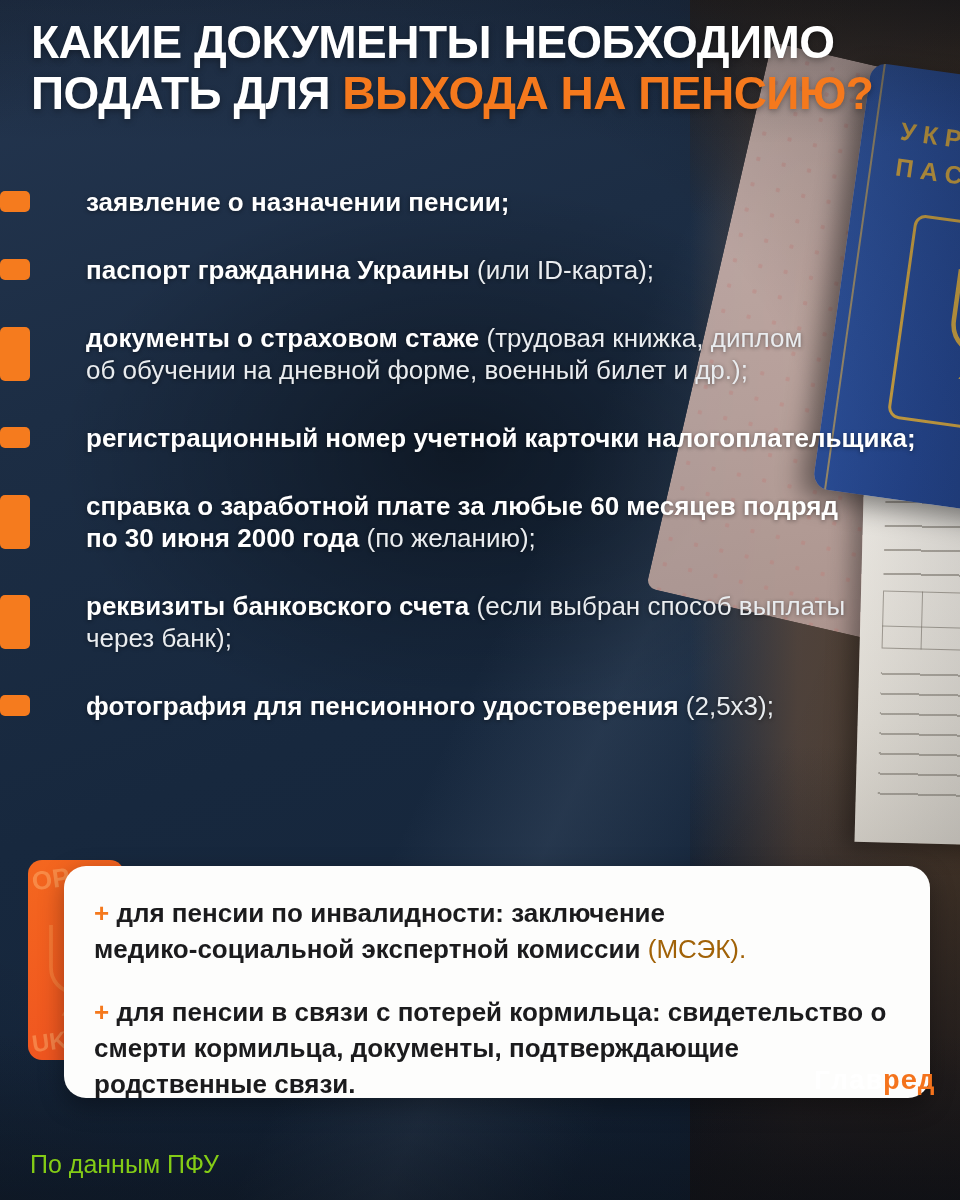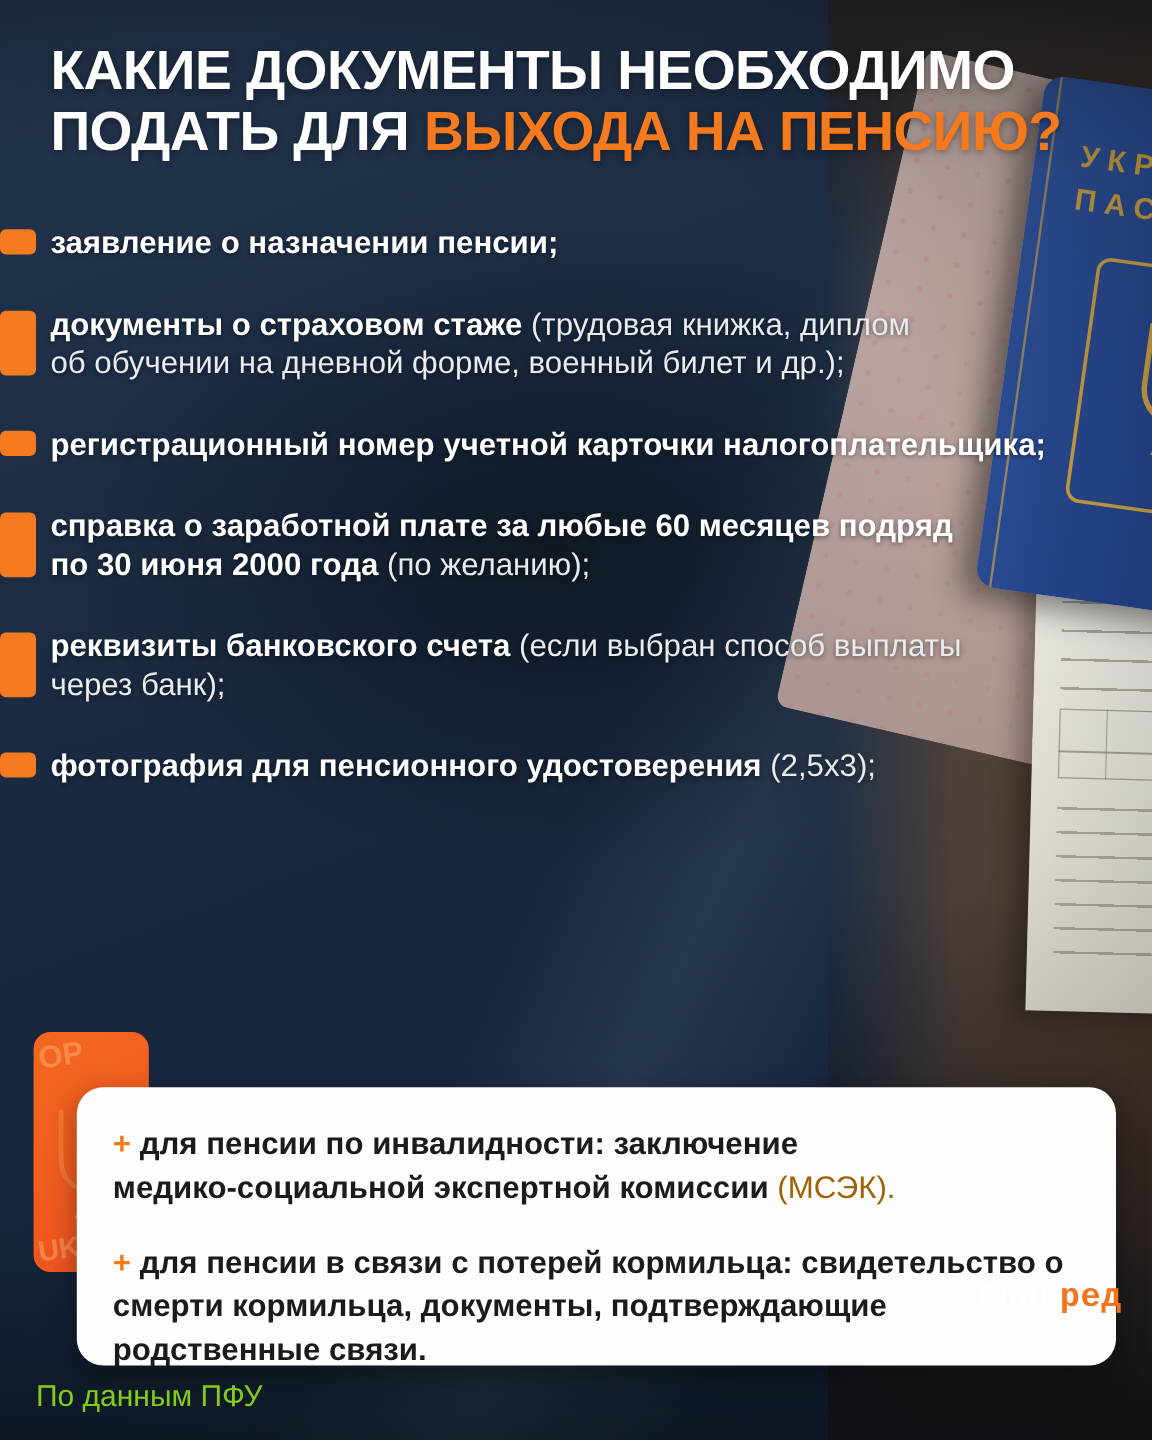--- a/index.html
+++ b/index.html
@@ -57,48 +57,47 @@
   .passport-edge{position:absolute;left:12px;top:0;bottom:0;width:2px;background:rgba(205,165,80,0.65);}
   .passport-words{margin:46px 0 0 38px;color:#c89f42;font-weight:700;font-size:25px;letter-spacing:7px;line-height:36px;white-space:nowrap;}
   .passport-emblem{margin:26px 0 0 64px;width:160px;height:200px;border:3px solid #c89f42;border-radius:12px;
     display:flex;align-items:center;justify-content:center;}
   .vignette{position:absolute;inset:0;z-index:6;pointer-events:none;
     background:
       linear-gradient(to bottom, rgba(10,14,20,0.25) 0%, rgba(0,0,0,0) 12%, rgba(0,0,0,0) 86%, rgba(8,12,18,0.4) 100%),
       radial-gradient(ellipse 900px 800px at 30% 45%, rgba(0,0,0,0) 60%, rgba(5,8,14,0.28) 100%);}
   
   .title{
-    position:absolute;left:31px;top:33px;width:900px;z-index:10;
+    position:absolute;left:31px;top:17px;width:900px;z-index:10;
     font-size:46px;line-height:51px;font-weight:700;letter-spacing:-0.5px;
     color:#ffffff;text-transform:uppercase;
     text-shadow:0 2px 6px rgba(0,0,0,0.35);
-    margin-left:11px;
   }
   .title .accent{color:#f5791d;}
   .doc-list{position:absolute;left:0;top:186px;width:960px;z-index:10;}
-  .list-item{position:relative;margin-bottom:36px;min-height:32px;}
+  .list-item{position:relative;margin-bottom:36px;min-height:32px;padding-left:44px;}
   .marker{position:absolute;left:0;top:5px;width:30px;height:21px;border-radius:5px;background:#f57b1e;}
   .marker.tall{height:54px;}
   .item-text{margin-left:42px;font-size:26px;line-height:32px;white-space:pre-line;
     text-shadow:0 1px 4px rgba(0,0,0,0.45);}
   .doc-list .seg-b{font-weight:700;color:#ffffff;}
   .doc-list .seg-r{font-weight:400;color:#e9ecef;}
   
   .orange-card{
     position:absolute;left:28px;top:860px;width:96px;height:200px;z-index:11;border-radius:14px;
     background:linear-gradient(150deg,#f4671f 0%,#ef5220 100%);
     overflow:hidden;color:rgba(255,196,130,0.4);font-weight:700;
   }
   .card-top-text{position:absolute;left:4px;top:4px;font-size:26px;transform:rotate(-8deg);}
   .card-bottom-text{position:absolute;left:4px;bottom:4px;font-size:24px;transform:rotate(-8deg);}
   .card-trident{position:absolute;left:10px;top:60px;opacity:.55;}
   .note-box{
     position:absolute;left:64px;top:866px;width:866px;height:232px;z-index:12;border-radius:22px;
     background:#fdfdfc;box-shadow:0 8px 24px rgba(0,0,0,0.35);
-    box-sizing:border-box;padding:29px 30px 0 30px;margin-top:40px;
+    box-sizing:border-box;padding:29px 30px 0 30px;
   }
   .note-para{font-size:26px;line-height:36px;white-space:pre-line;margin-bottom:27px;}
   .note-para .plus{color:#f5791d;font-weight:700;}
   .note-box .seg-b{font-weight:700;color:#1b1b1d;}
   .note-box .seg-r{font-weight:400;color:#a16207;}
   
   .footer-source{position:absolute;left:30px;top:1150px;z-index:13;font-size:25px;color:#84cc16;}
   .brand{position:absolute;right:25px;top:1066px;z-index:13;
     font-family:Liberation Mono, monospace;font-weight:700;font-size:28px;letter-spacing:0.5px;color:#ffffff;}
   .brand .accent{color:#f4731c;}
@@ -130,20 +129,24 @@
 
 <div class="title">
   <span>КАКИЕ ДОКУМЕНТЫ НЕОБХОДИМО</span><br>
   <span>ПОДАТЬ ДЛЯ </span><span class="accent">ВЫХОДА НА ПЕНСИЮ?</span>
 </div>
 
 <div class="doc-list">
     <div class="list-item">
       <span class="marker"></span>
       <div class="item-text"><span class="seg-b">заявление о назначении пенсии;</span></div>
+    </div>
+    <div class="list-item">
+      <span class="marker"></span>
+      <div class="item-text"><span class="seg-b">паспорт гражданина Украины</span><span class="seg-r"> (или ID-карта);</span></div>
     </div>
     <div class="list-item">
       <span class="marker tall"></span>
       <div class="item-text"><span class="seg-b">документы о страховом стаже</span><span class="seg-r"> (трудовая книжка, диплом
 об обучении на дневной форме, военный билет и др.);</span></div>
     </div>
     <div class="list-item">
       <span class="marker"></span>
       <div class="item-text"><span class="seg-b">регистрационный номер учетной карточки налогоплательщика;</span></div>
     </div>

